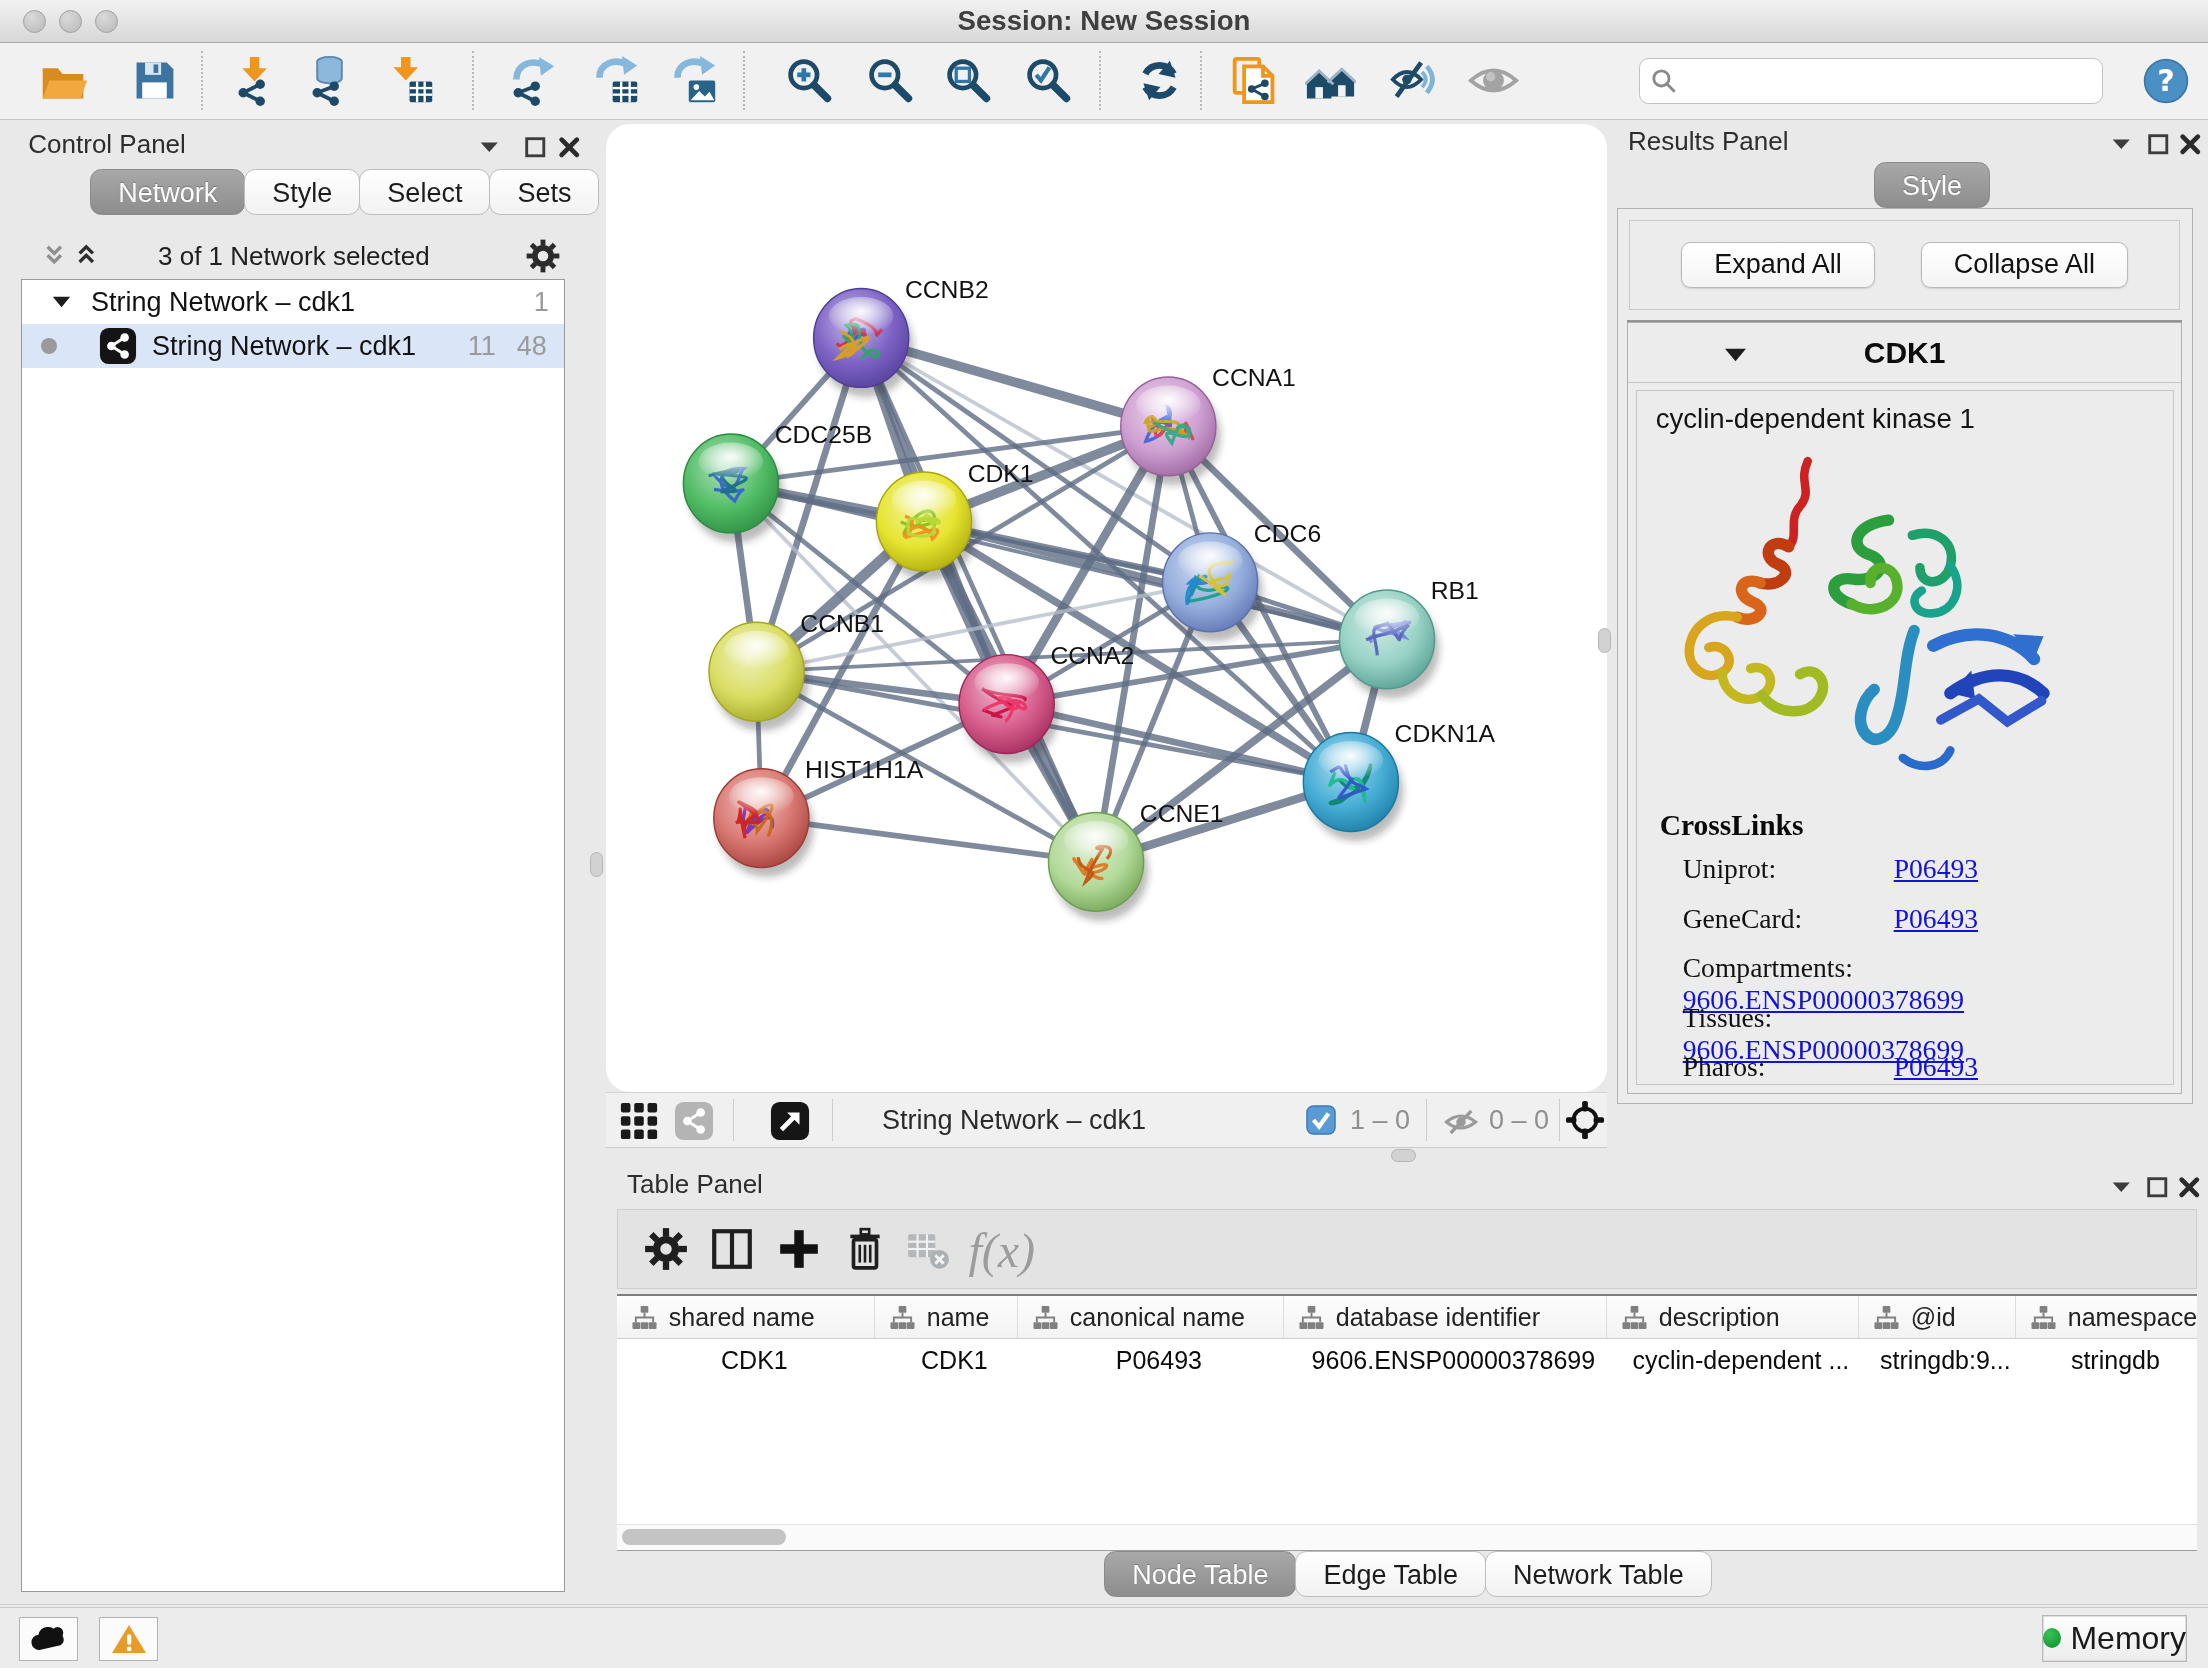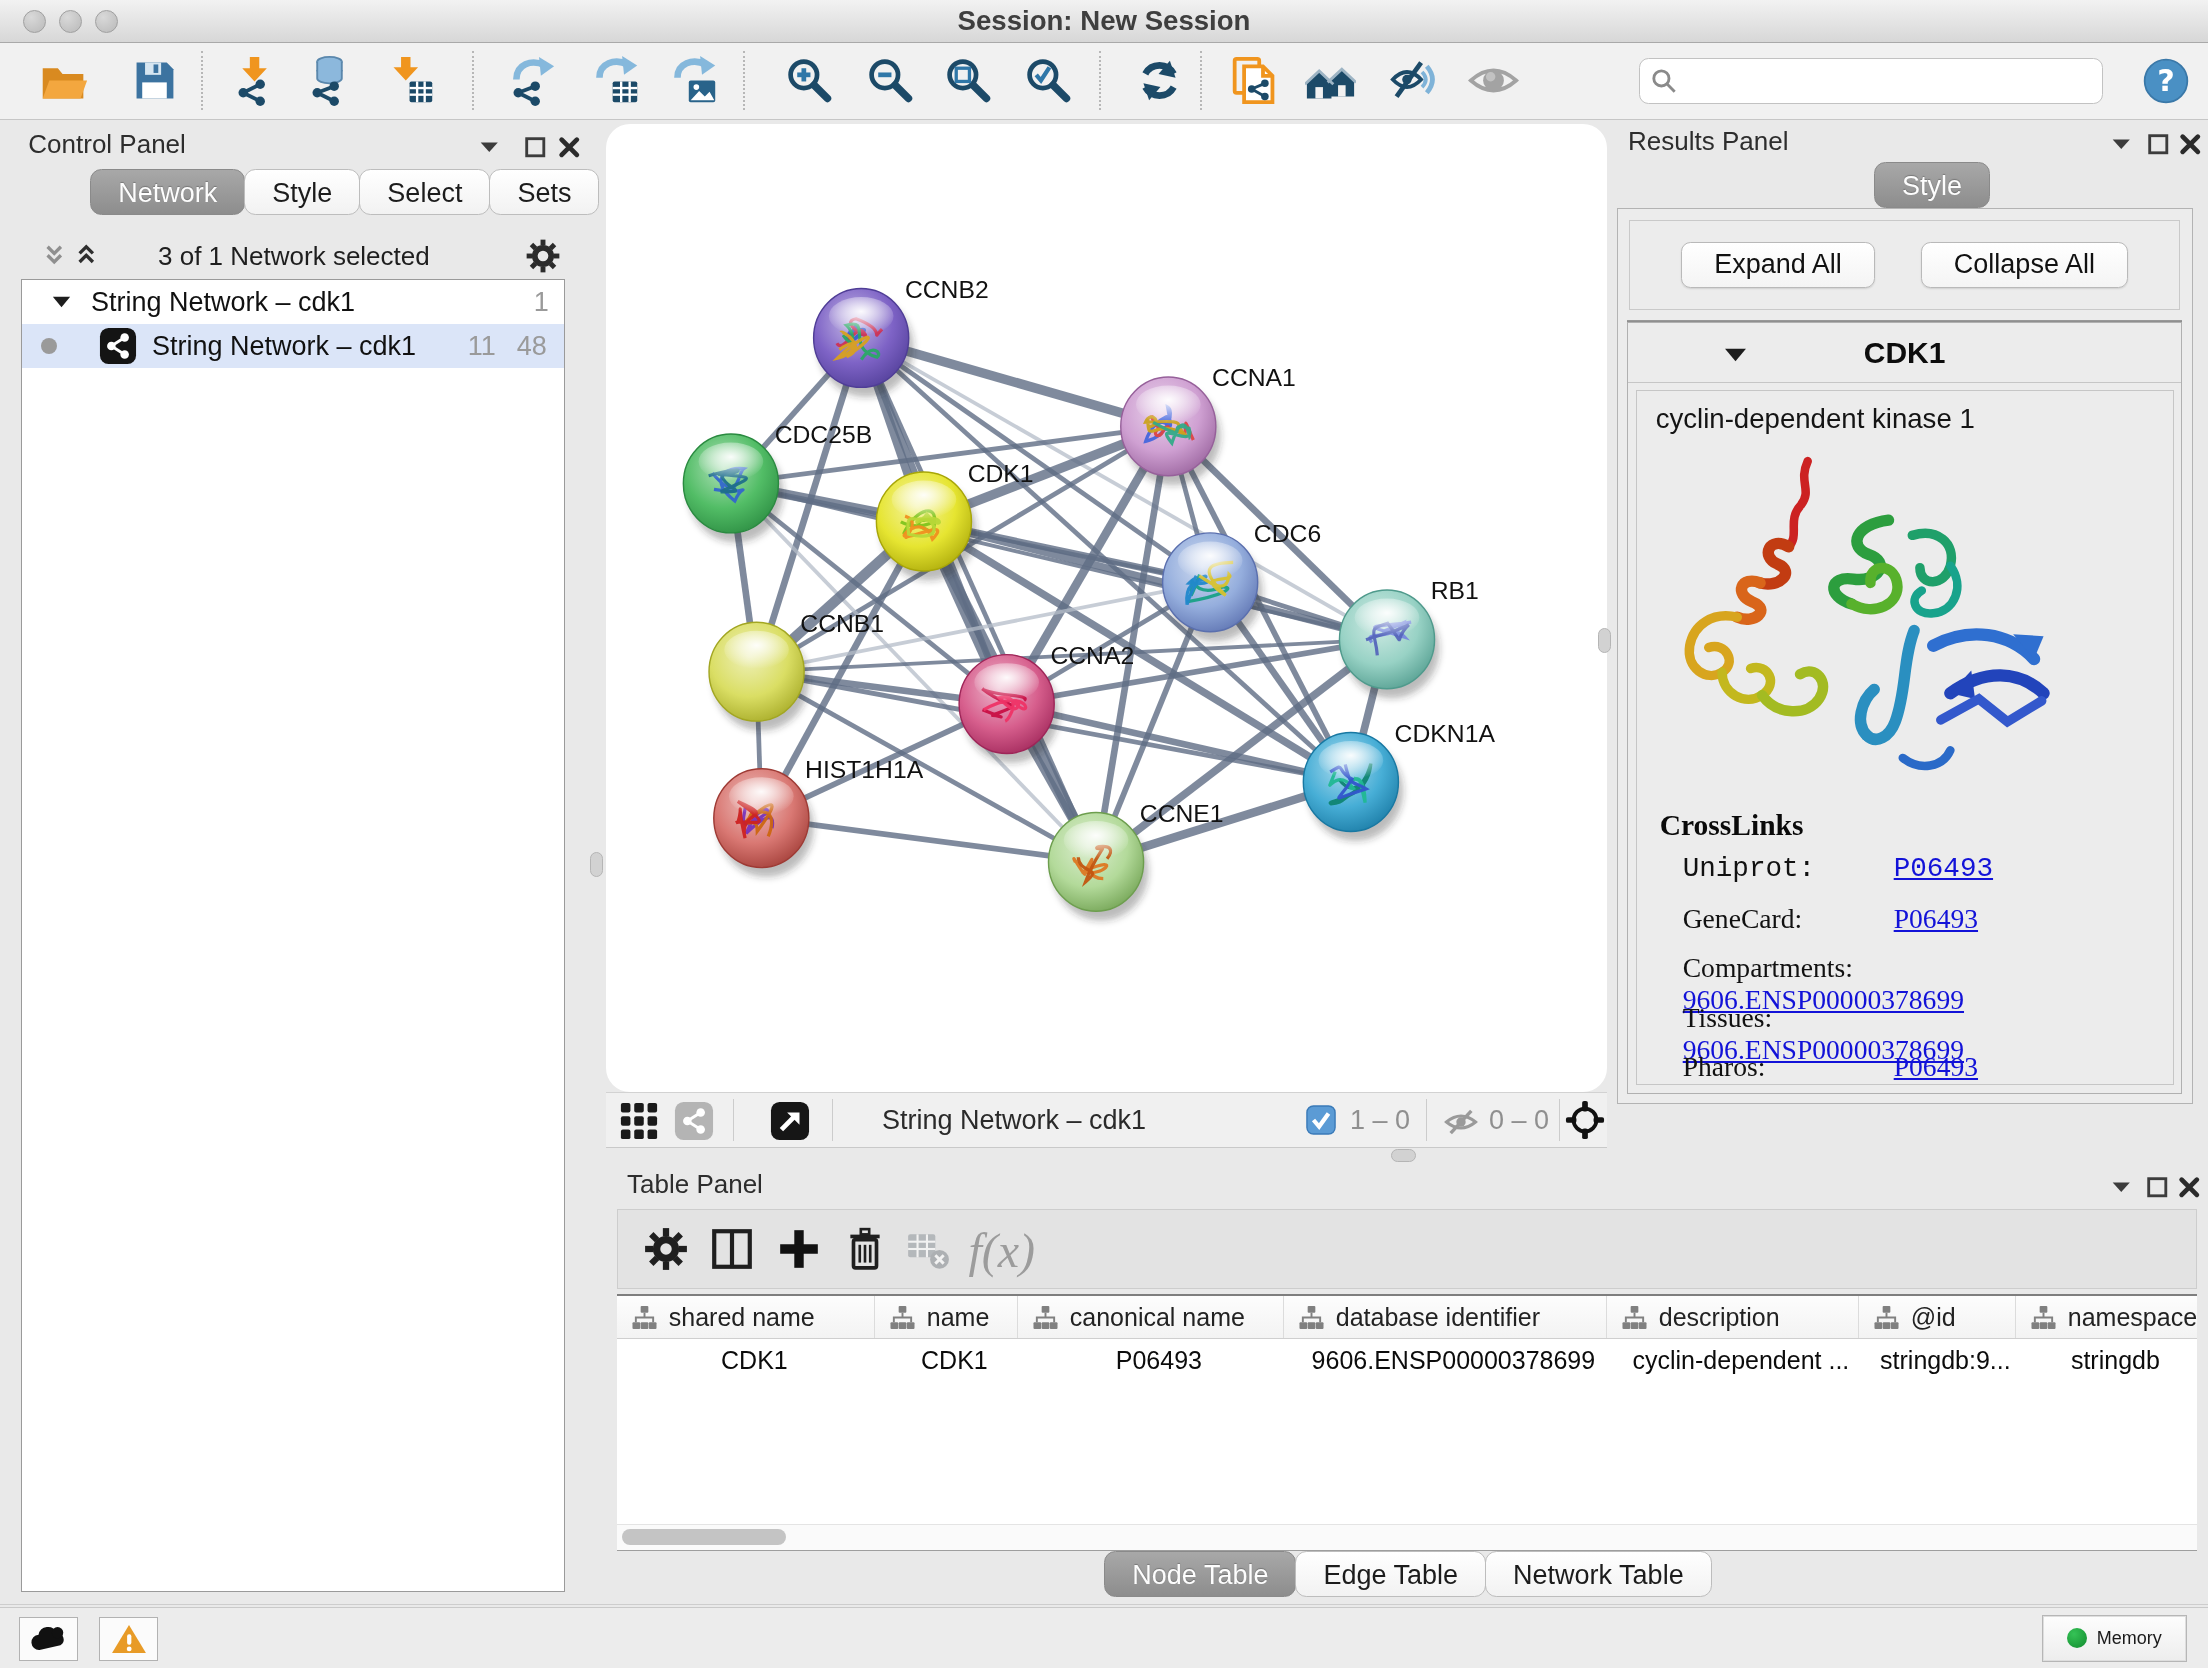--- a/index.html
+++ b/index.html
@@ -100,21 +100,21 @@
   .hthumb{position:absolute;left:4.8px;top:3.8px;width:164px;height:16px;background:#c4c4c4;border-radius:8.6px;}
   .tbl-tabs{position:absolute;left:0;right:0;top:386px;display:flex;justify-content:center;}
   
   .hline{position:absolute;left:0;top:1604px;width:100%;height:1px;background:#cdcdcd;}
   .status-bar{position:absolute;left:0;bottom:0;width:100%;height:60px;background:#ececec;
     border-top:1px solid #c9c9c9;}
   .sb-btn{position:absolute;top:8.6px;width:59px;height:44px;background:#fbfbfb;border:1.9px solid #b2b2b2;
     box-sizing:border-box;display:flex;align-items:center;justify-content:center;}
   .memory-btn{position:absolute;right:21px;top:6.7px;width:145px;height:47px;background:linear-gradient(#fdfdfd,#ededed);
     border:1.9px solid #b6b6b6;box-shadow:0 0 0 1px #dedede inset;display:flex;align-items:center;
-    justify-content:center;gap:9.5px;font-size:18px;color:#1a1a1a;box-sizing:border-box;}
+    justify-content:center;gap:9.5px;font-size:32px;color:#1a1a1a;box-sizing:border-box;}
   .memdot{width:20px;height:20px;border-radius:50%;background:radial-gradient(circle at 35% 30%,#35c356,#118a2e);}
   .split-dot{position:absolute;background:#d2d2d2;border:1px solid #b5b5b5;border-radius:9.5px;}
 </style>
 </head>
 <body>
 
 <div id="root">
 
   <div class="titlebar">
     <div class="tlight" style="left:23px"></div>
@@ -733,21 +733,21 @@
               <path d="M282 212 C320 192 362 198 388 226" stroke="#2f6fd0" stroke-width="13"></path>
               <polygon points="388,226 366,200 398,202" fill="#2f6fd0"></polygon>
               <path d="M300 262 C336 236 372 238 398 262" stroke="#2244bb" stroke-width="13"></path>
               <polygon points="300,262 322,238 326,268" fill="#2244bb"></polygon>
               <path d="M290 290 L330 268 L360 292 L396 270" stroke="#3358cc" stroke-width="10"></path>
               <path d="M250 330 C268 344 292 340 300 322" stroke="#2a6ac8" stroke-width="9"></path>
             </g>
           </svg>
           <div class="xl-title">CrossLinks</div>
           <div id="xlinks">
-              <div class="xl-row" style="top: 462px; font-family: Liberation Mono, monospace;"><span class="xl-label">Uniprot:</span><a href="#">P06493</a></div>
+              <div class="xl-row" style="top: 462px;"><span class="xl-label">Uniprot:</span><a href="#">P06493</a></div>
               <div class="xl-row" style="top: 512px;"><span class="xl-label">GeneCard:</span><a href="#">P06493</a></div>
               <div class="xl-row" style="top: 561px;"><span class="xl-label">Compartments:</span><a href="#">9606.ENSP00000378699</a></div>
               <div class="xl-row" style="top: 611px;"><span class="xl-label">Tissues:</span><a href="#">9606.ENSP00000378699</a></div>
               <div class="xl-row" style="top: 660px;"><span class="xl-label">Pharos:</span><a href="#">P06493</a></div>
             </div>
         </div>
       </div>
     </div>
   </div>
 

